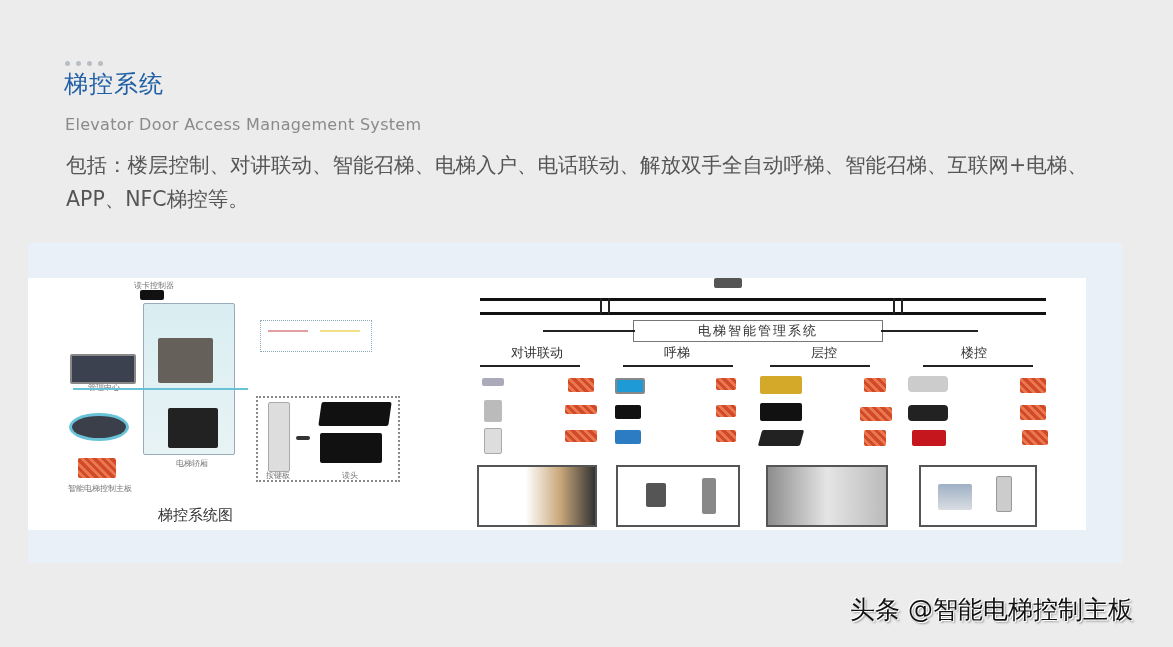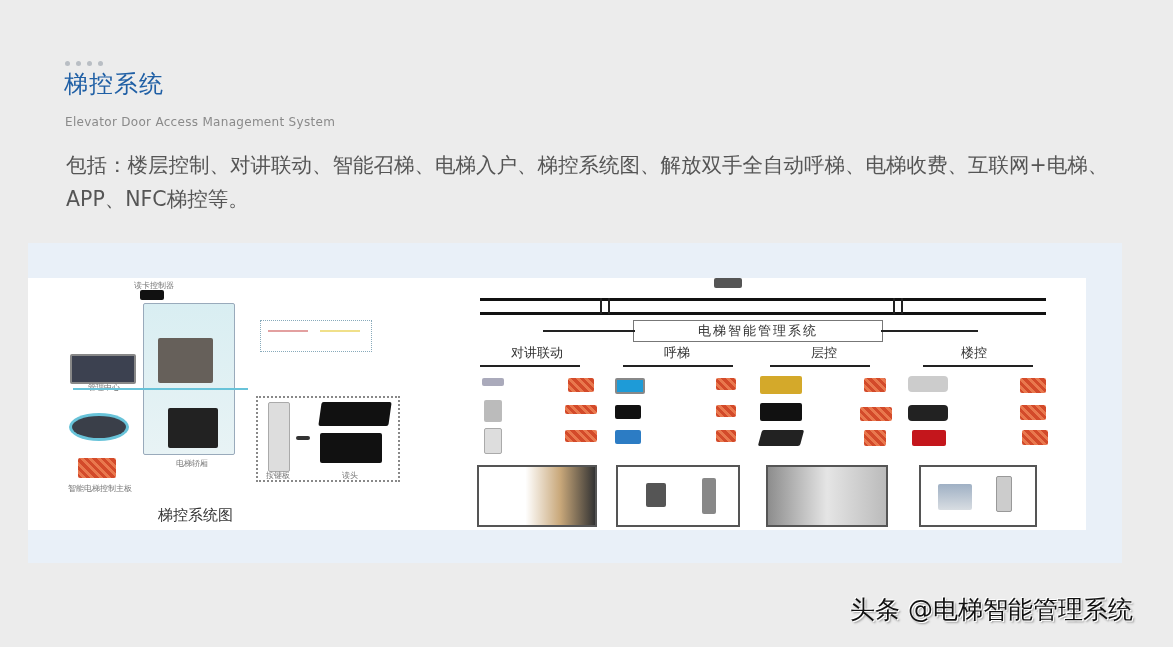--- a/index.html
+++ b/index.html
@@ -1,20 +1,20 @@
 <!DOCTYPE html>
 <html><head>
 <meta charset="utf-8">
 <style>
   html,body{margin:0;padding:0;}
   body{width:1173px;height:647px;background:#ececec;position:relative;overflow:hidden;font-family:"DejaVu Sans",sans-serif;}
   .dots{position:absolute;left:65px;top:61px;display:flex;gap:6px;}
   .dots span{width:5px;height:5px;border-radius:50%;background:#b9bec4;display:block;}
   .title{position:absolute;left:64px;top:68px;font-size:24px;color:#1f5fa5;letter-spacing:1px;font-family:"DejaVu Sans",sans-serif;}
-  .subtitle{position:absolute;left:65px;top:115px;font-size:12px;color:#8a8a8a;font-family:"DejaVu Sans",sans-serif;letter-spacing:0.3px;}
+  .subtitle{position:absolute;left:65px;top:115px;font-size:16px;color:#8a8a8a;font-family:"DejaVu Sans",sans-serif;letter-spacing:0.3px;}
   .desc{position:absolute;left:66px;top:148px;width:1060px;font-size:20.5px;line-height:34px;color:#555;font-family:"DejaVu Sans",sans-serif;}
   .panel{position:absolute;left:28px;top:243px;width:1094px;height:320px;background:#e9f0f8;}
   .canvas{position:absolute;left:0;top:35px;width:1058px;height:252px;background:#fff;}
   .lbl{position:absolute;font-size:8px;color:#777;white-space:nowrap;}
   .capt{position:absolute;left:130px;top:228px;font-size:15px;color:#333;font-family:"DejaVu Serif",serif;}
   .watermark{position:absolute;left:850px;top:593px;font-size:25px;color:#111;font-family:"DejaVu Sans",sans-serif;text-shadow:1px 1px 0 #fff,-1px -1px 0 #fff,2px 2px 2px #999;}
   .node{position:absolute;font-size:13px;color:#333;font-family:"DejaVu Serif",serif;}
   .sysbox{position:absolute;left:605px;top:42px;width:248px;height:20px;border:1px solid #777;background:#fff;font-size:13px;font-family:"DejaVu Serif",serif;color:#333;text-align:center;line-height:20px;letter-spacing:2px;}
   .bus{position:absolute;height:3px;background:#111;}
   .vl{position:absolute;width:2px;background:#222;}
@@ -27,21 +27,21 @@
 <body>
 
 <div class="dots">
     <span></span>
     <span></span>
     <span></span>
     <span></span>
   </div>
 <div class="title">梯控系统</div>
 <div class="subtitle">Elevator Door Access Management System</div>
-<div class="desc">包括：楼层控制、对讲联动、智能召梯、电梯入户、梯控系统图、解放双手全自动呼梯、电梯收费、互联网+电梯、APP、NFC梯控等。</div>
+<div class="desc">包括：楼层控制、对讲联动、智能召梯、电梯入户、电话联动、解放双手全自动呼梯、智能召梯、互联网+电梯、APP、NFC梯控等。</div>
 
 <div class="panel">
   <div class="canvas">
 
     <div style="position:absolute;left:440px;top:0;width:618px;height:252px;">
       <div class="dev" style="left:246px;top:0;width:28px;height:10px;background:#555;"></div>
       <div class="bus" style="left:12px;top:20px;width:566px;"></div>
       <div class="bus" style="left:12px;top:34px;width:566px;"></div>
       <div class="vl" style="left:132px;top:20px;height:16px;"></div>
       <div class="vl" style="left:140px;top:20px;height:16px;"></div>
@@ -120,13 +120,13 @@
       <div class="lbl" style="left:238px;top:192px;">按键板</div>
       <div class="dev" style="left:268px;top:158px;width:14px;height:4px;background:#333;"></div>
       <div class="dev" style="left:292px;top:124px;width:70px;height:24px;background:#111;transform:skewX(-8deg);"></div>
       <div class="dev" style="left:292px;top:155px;width:62px;height:30px;background:#111;"></div>
       <div class="lbl" style="left:314px;top:192px;">读头</div>
       <div class="capt">梯控系统图</div>
     </div>
   </div>
 </div>
 
-<div class="watermark">头条 @电梯智能管理系统</div>
+<div class="watermark">头条 @智能电梯控制主板</div>
 
 </body></html>

